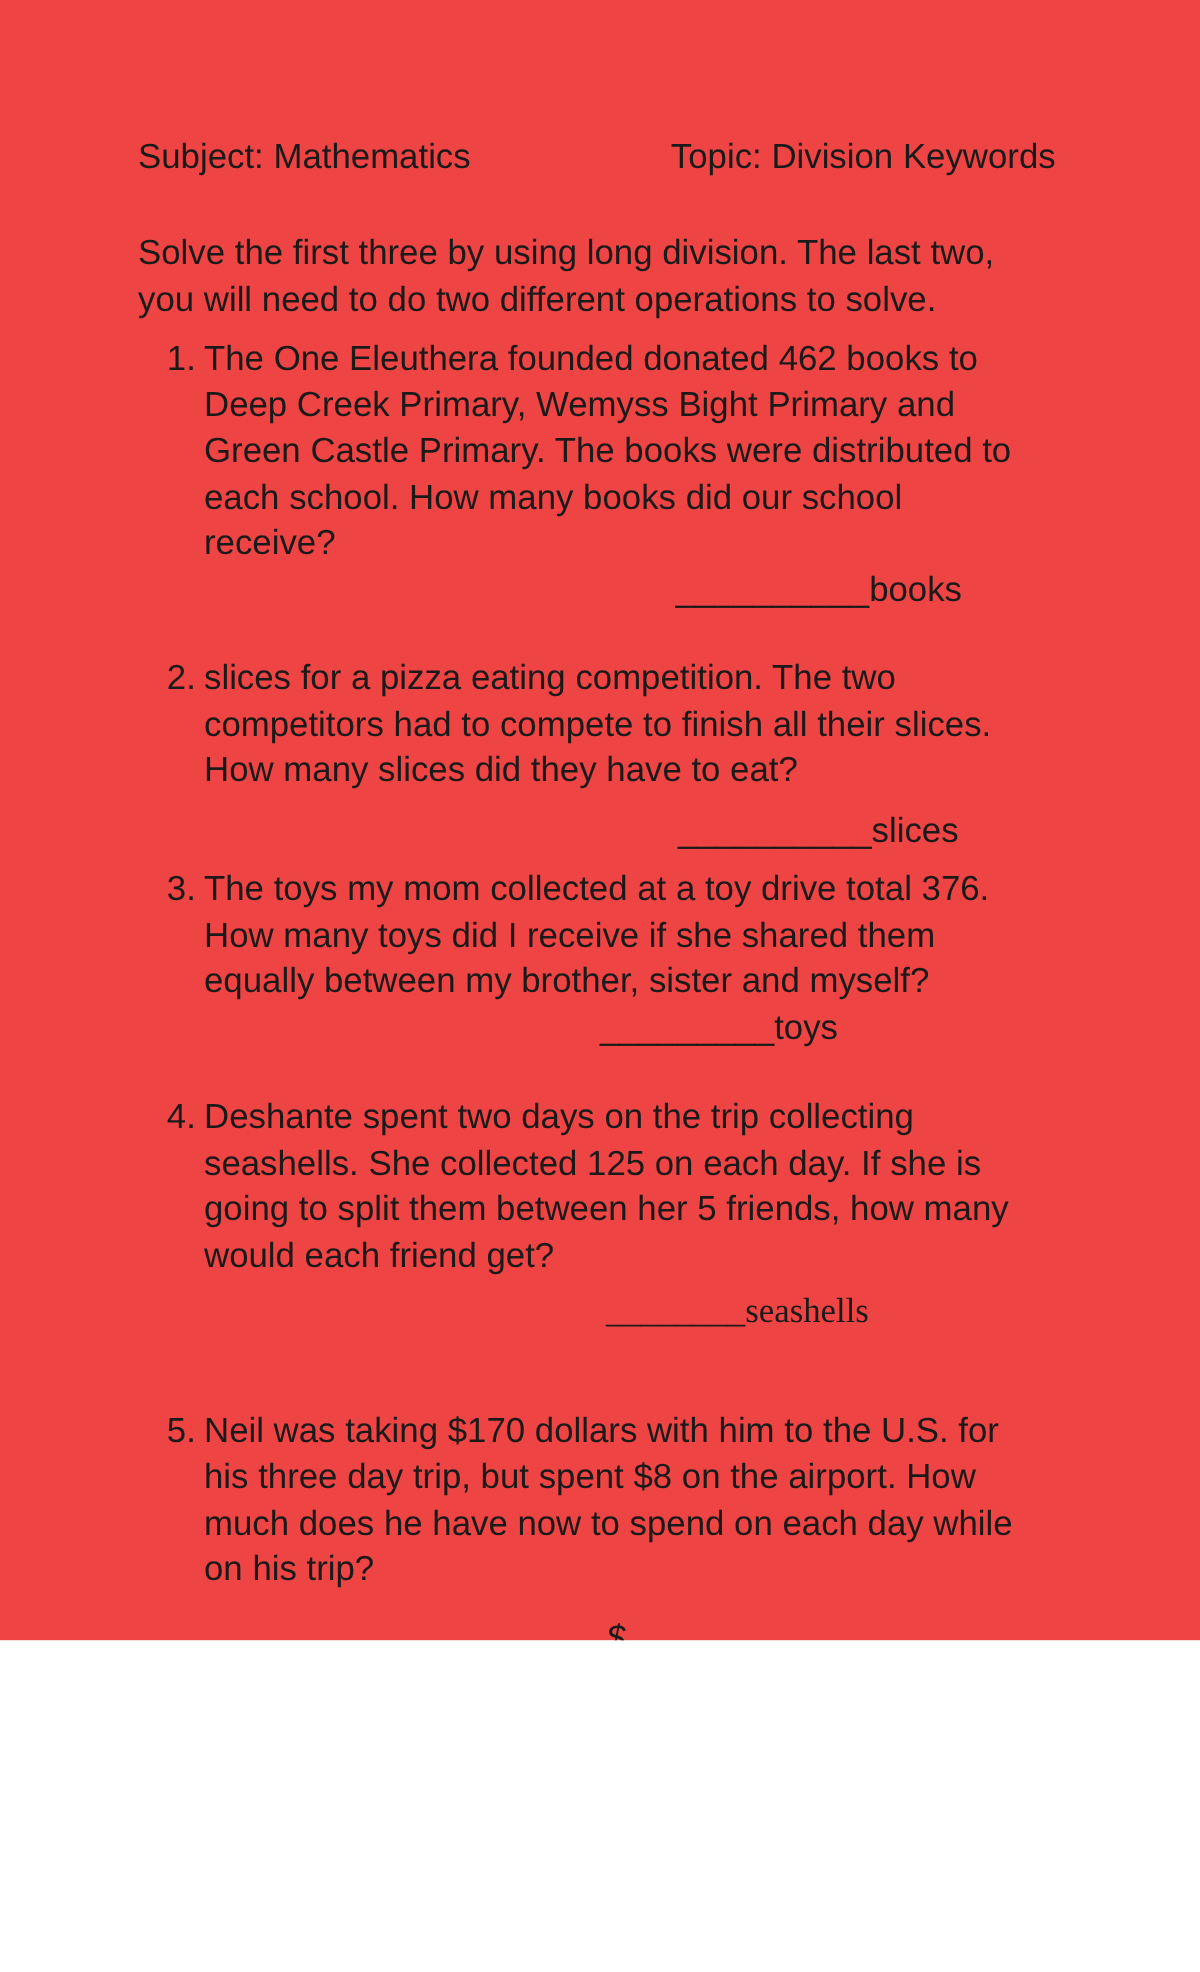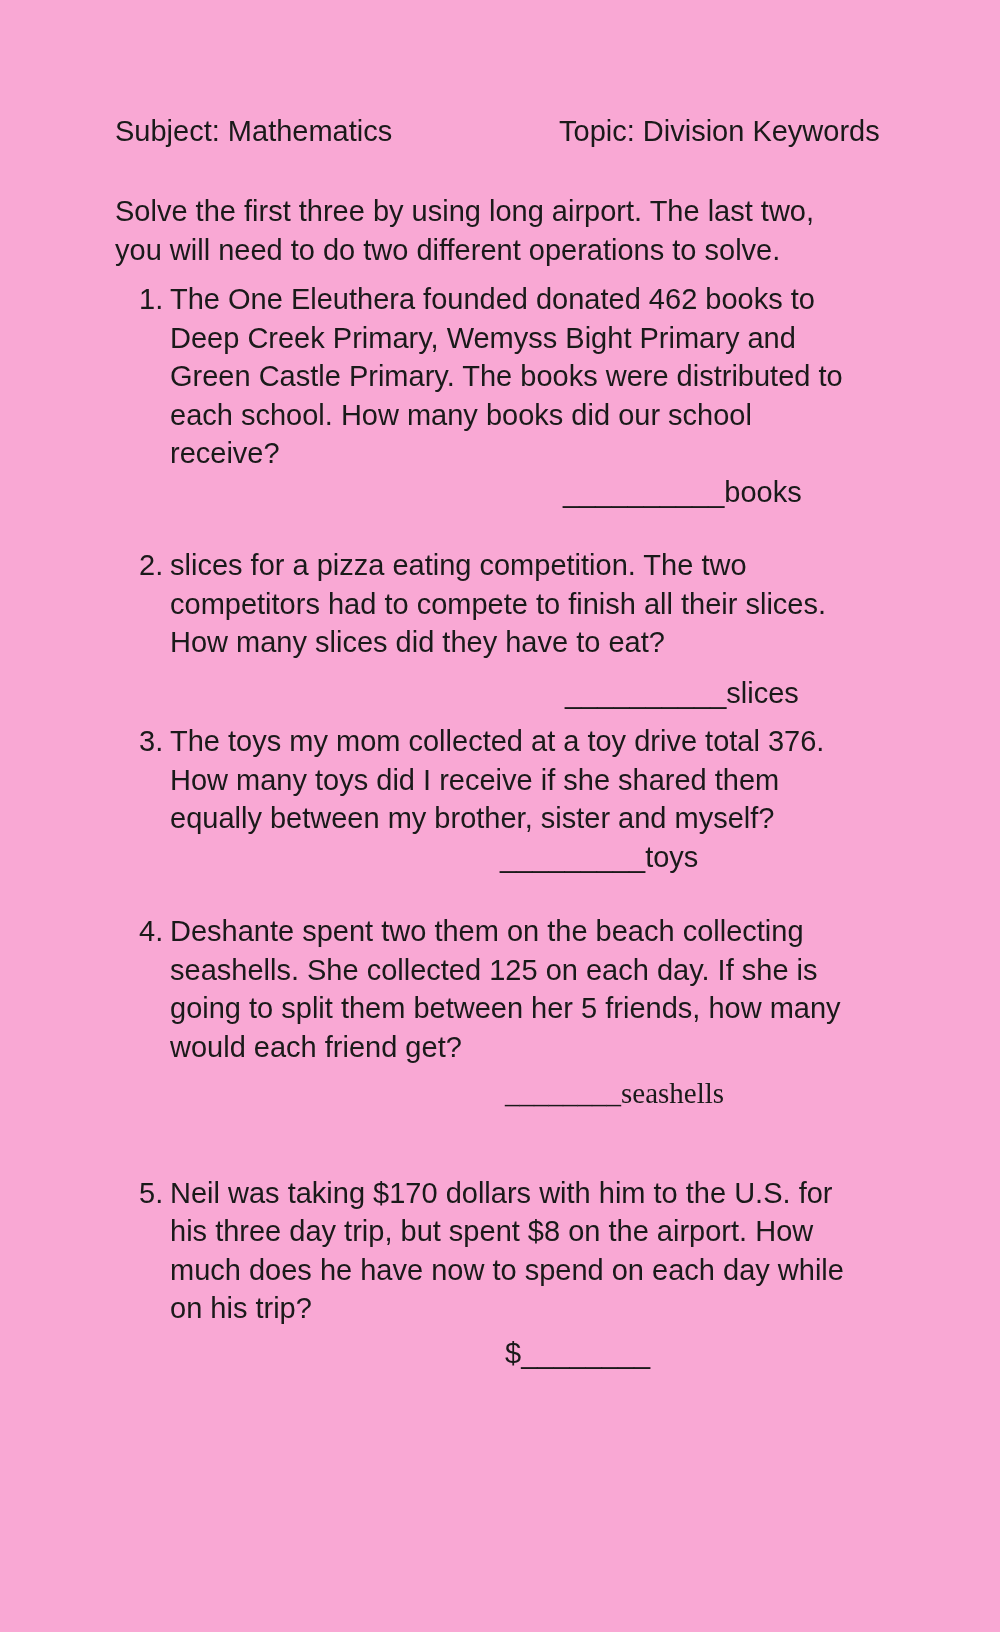--- a/index.html
+++ b/index.html
@@ -1,21 +1,21 @@
 <!DOCTYPE html>
 <html><head>
 <meta charset="utf-8">
 <style>
   * { box-sizing: border-box; }
   html, body { margin: 0; padding: 0; background: #ffffff; }
   .page {
     position: relative;
     width: 1000px;
-    height: 1632px;
-    background: #f9a8d4;
+    height: 1367px;
+    background: #ef4444;
     color: #1a1a1a;
     font-family: "Liberation Sans", sans-serif;
     font-size: 29px;
     line-height: 38.5px;
     padding: 112px 16px 0 115px;
     overflow: hidden;
   }
   .header { position: relative; height: 39px; }
   .subject { white-space: nowrap; }
   .topic { position: absolute; left: 444px; top: 0; white-space: nowrap; }
@@ -26,34 +26,34 @@
   .q-num { flex: 0 0 31px; width: 31px; }
   .q-lines { flex: 1 1 auto; }
   .q-lines .line { white-space: nowrap; }
   .ans { white-space: nowrap; }
   .ans .blank { letter-spacing: 0; }
   
   .q1 { margin-bottom: 35px; }  .q1 .ans { margin-left: 393px; margin-top: 0; }
   .q2 { margin-bottom: 10px; }  .q2 .ans { margin-left: 395px; margin-top: 12px; }
   .q3 { margin-bottom: 36px; }  .q3 .ans { margin-left: 330px; margin-top: 0; }
   .q4 { margin-bottom: 61px; }  .q4 .ans { margin-left: 335px; margin-top: 8px; font-family: Liberation Serif, serif; }
-  .q5 { margin-bottom: 0; }     .q5 .ans { margin-left: 335px; margin-top: 6px; }
+  .q5 { margin-bottom: 0; }     .q5 .ans { margin-left: 335px; margin-top: 18px; font-style: italic; }
 </style>
 </head>
 <body>
 
 <div class="page">
 
   <div class="header">
     <span class="subject">Subject: Mathematics</span>
     <span class="topic">Topic: Division Keywords</span>
   </div>
 
   <div class="intro">
-    <div class="line">Solve the first three by using long airport. The last two,</div>
+    <div class="line">Solve the first three by using long division. The last two,</div>
     <div class="line">you will need to do two different operations to solve.</div>
   </div>
 
   <ol class="questions">
 
     <li class="q q1">
       <span class="q-num">1.</span>
       <div class="q-lines">
         <div class="line">The One Eleuthera founded donated 462 books to</div>
         <div class="line">Deep Creek Primary, Wemyss Bight Primary and</div>
@@ -80,21 +80,21 @@
         <div class="line">The toys my mom collected at a toy drive total 376.</div>
         <div class="line">How many toys did I receive if she shared them</div>
         <div class="line">equally between my brother, sister and myself?</div>
         <div class="ans"><span class="prefix"></span><span class="blank">_________</span><span class="unit">toys</span></div>
       </div>
     </li>
 
     <li class="q q4">
       <span class="q-num">4.</span>
       <div class="q-lines">
-        <div class="line">Deshante spent two them on the beach collecting</div>
+        <div class="line">Deshante spent two days on the trip collecting</div>
         <div class="line">seashells. She collected 125 on each day. If she is</div>
         <div class="line">going to split them between her 5 friends, how many</div>
         <div class="line">would each friend get?</div>
         <div class="ans"><span class="prefix"></span><span class="blank">________</span><span class="unit">seashells</span></div>
       </div>
     </li>
 
     <li class="q q5">
       <span class="q-num">5.</span>
       <div class="q-lines">

